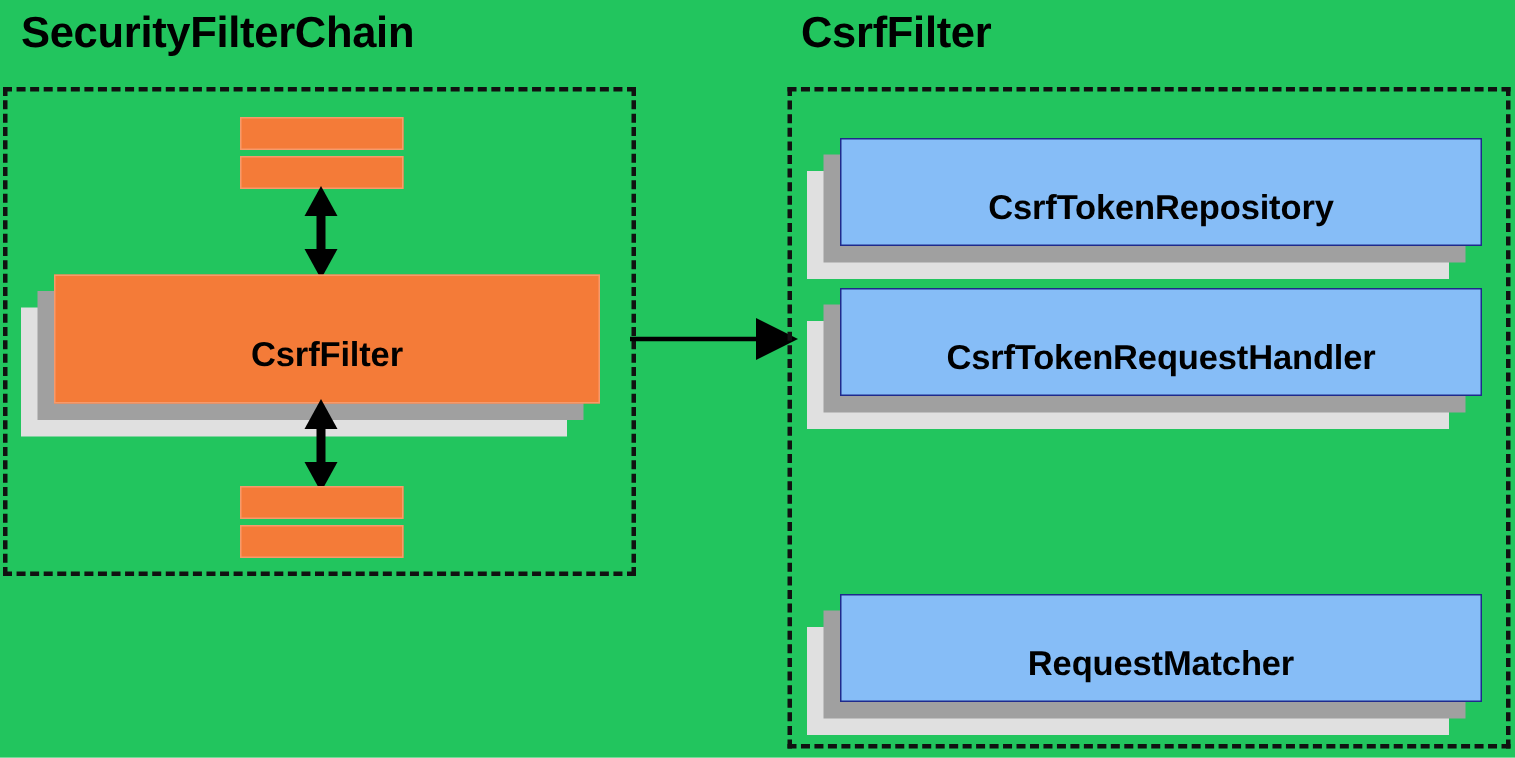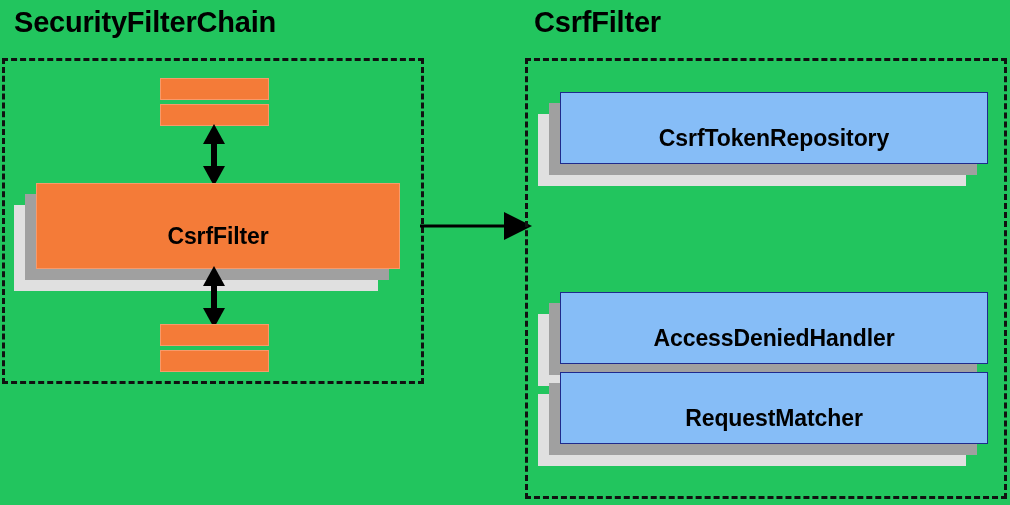--- a/index.html
+++ b/index.html
@@ -94,21 +94,21 @@
     background: #86bdf7;
     border: 1px solid #1f2a8c;
   }
 
   
   #card-csrffilter { left: 36px; top: 183px; width: 364px; height: 86px; }
 
   #card-repo    { left: 560px; top: 92px;  width: 428px; height: 72px; }
   #card-handler { left: 560px; top: 192px; width: 428px; height: 72px; }
   #card-denied  { left: 560px; top: 292px; width: 428px; height: 72px; }
-  #card-matcher { left: 560px; top: 372px; width: 428px; height: 72px; padding-left: 28px; }
+  #card-matcher { left: 560px; top: 396px; width: 428px; height: 72px; padding-left: 28px; }
 
   
   .filter-bar {
     position: absolute;
     background: #f47b38;
     border: 1px solid #f79a6b;
     box-sizing: border-box;
     width: 109px;
     height: 22px;
     left: 160px;
@@ -172,28 +172,28 @@
   <div class="panel" id="panel-right"></div>
 
   <div class="card blue" id="card-repo">
     <div class="shadow-far"></div>
     <div class="shadow-near"></div>
     <div class="face">
       <span class="label">CsrfTokenRepository</span>
     </div>
   </div>
 
-
-  <div class="card blue" id="card-denied">
-    <div class="shadow-far"></div>
-    <div class="shadow-near"></div>
-    <div class="face">
-      <span class="label">AccessDeniedHandler</span>
-    </div>
-  </div>
+  <div class="card blue" id="card-handler">
+    <div class="shadow-far"></div>
+    <div class="shadow-near"></div>
+    <div class="face">
+      <span class="label">CsrfTokenRequestHandler</span>
+    </div>
+  </div>
+
 
   <div class="card blue" id="card-matcher">
     <div class="shadow-far"></div>
     <div class="shadow-near"></div>
     <div class="face">
       <span class="label">RequestMatcher</span>
     </div>
   </div>
 
 </div>

